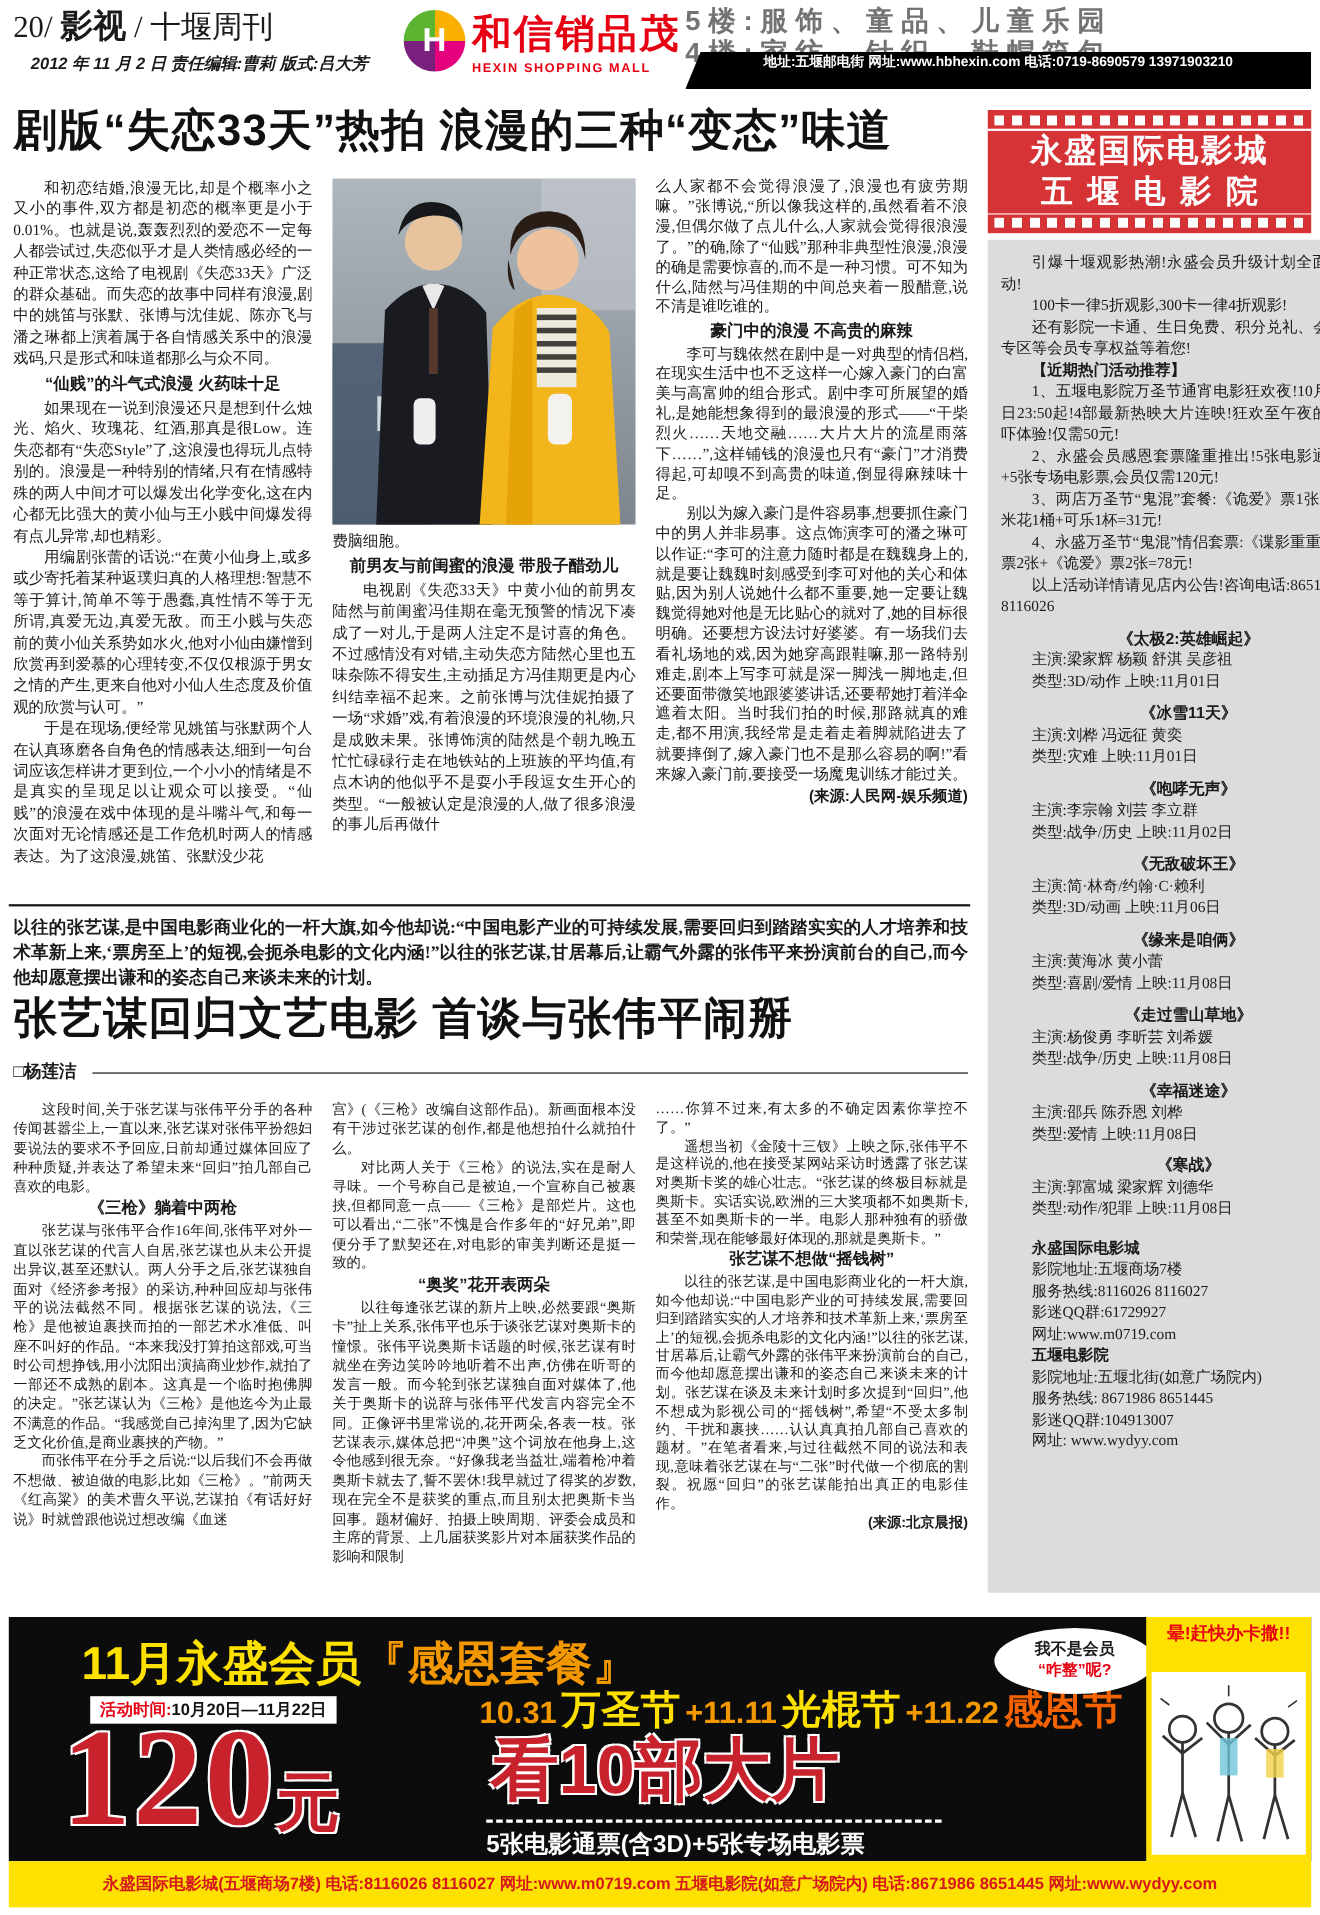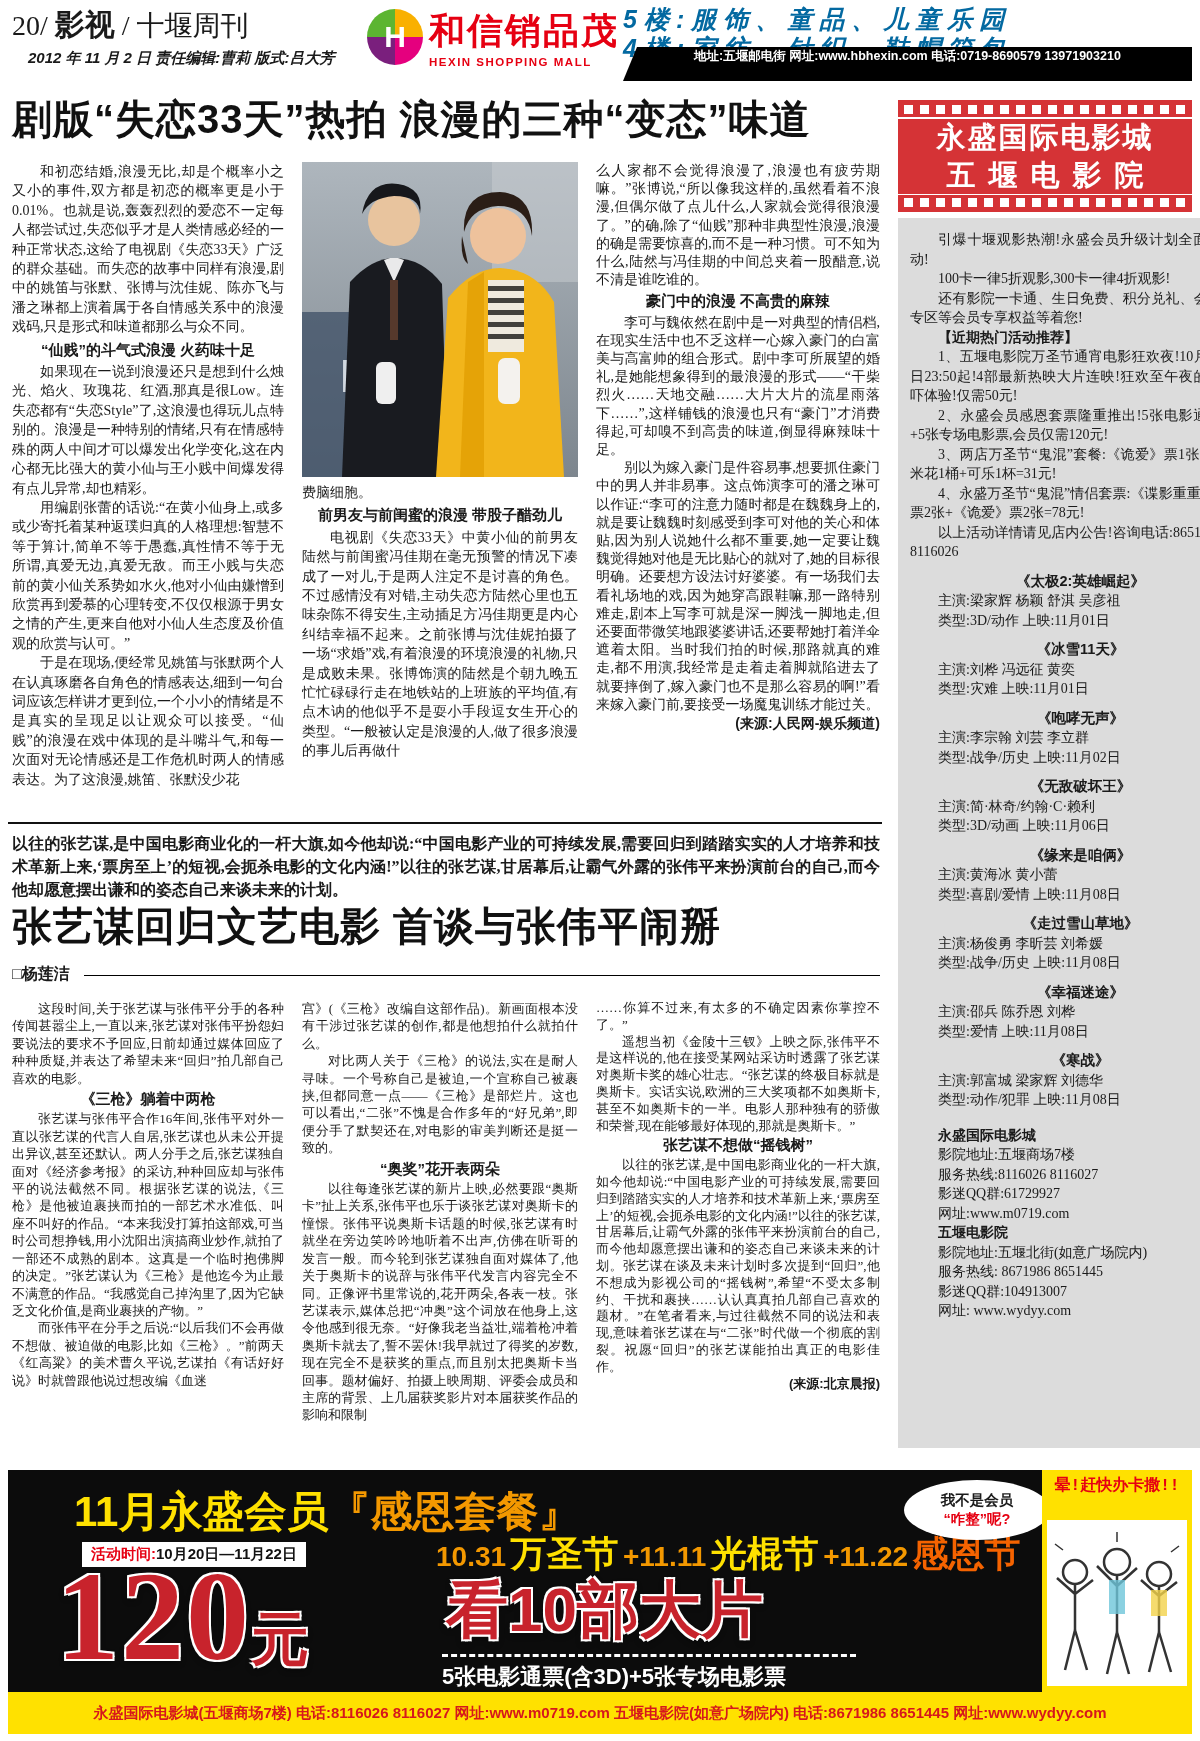--- a/index.html
+++ b/index.html
@@ -14,22 +14,22 @@
                 font-family:"Liberation Sans",sans-serif;white-space:nowrap;margin-left:16px;}
   
   #hexin{left:365px;top:5px;width:827px;height:78px;}
   #hexin-logo{position:absolute;left:2px;top:4px;width:56px;height:56px;border-radius:50%;
       background:conic-gradient(#f9b000 0 25%, #e5007e 25% 50%, #7a1f7d 50% 75%, #5cb531 75% 100%);}
   #hexin-logo .h{position:absolute;left:50%;top:50%;transform:translate(-50%,-50%);
       color:#fff;font-family:"Liberation Sans",sans-serif;font-weight:900;font-size:30px;}
   #hexin-name{position:absolute;left:64px;top:2px;color:#e60012;}
   #hexin-name .cn{font-family:"Liberation Sans",sans-serif;font-weight:900;font-size:36px;letter-spacing:2px;white-space:nowrap;}
   #hexin-name .en{font-family:"Liberation Sans",sans-serif;font-weight:bold;font-size:11.5px;letter-spacing:1.5px;white-space:nowrap;}
-  #hexin-floors{position:absolute;left:258px;top:0;right:0;color:#0369a1;
-      font-family:"Liberation Sans",sans-serif;font-weight:900;font-style:italic;}
+  #hexin-floors{position:absolute;left:258px;top:0;right:0;color:#737373;
+      font-family:"Liberation Sans",sans-serif;font-weight:900;}
   #hexin-floors div{font-size:25px;line-height:29px;letter-spacing:7px;white-space:nowrap;}
   #hexin-info{position:absolute;left:258px;right:0;bottom:2px;height:34px;background:#000000;
       clip-path:polygon(14px 0,100% 0,100% 100%,0 100%);
       color:#fff;font-family:"Liberation Sans",sans-serif;font-weight:bold;font-size:12.5px;
       line-height:18px;text-align:center;white-space:nowrap;}
   
   .headline{font-family:"Liberation Sans",sans-serif;font-weight:900;color:#111;
       font-size:40px;line-height:46px;letter-spacing:1px;white-space:nowrap;}
   .col{position:absolute;text-align:justify;overflow:hidden;}
   .col p{margin:0;text-indent:2em;}
@@ -96,21 +96,21 @@
       font-weight:900;white-space:nowrap;}
   #ad-price .n{font-size:126px;line-height:126px;letter-spacing:2px;}
   #ad-price .u{font-size:58px;}
   #ad-slogan{position:absolute;left:438px;top:108px;font-family:"Liberation Sans",sans-serif;
       font-weight:900;font-size:62px;line-height:64px;white-space:nowrap;}
   #ad-detail{position:absolute;left:434px;top:184px;width:414px;border-top:3px dashed #fff;
       padding-top:5px;color:#fff;font-family:"Liberation Sans",sans-serif;font-weight:bold;
       font-size:22px;white-space:nowrap;}
   #ad-side{position:absolute;right:0;top:0;width:150px;height:100%;background:#ffe100;}
   #ad-note{position:absolute;left:4px;top:6px;width:142px;color:#e60012;text-align:center;
-      font-family:Liberation Mono, monospace;font-weight:900;font-size:16px;line-height:20px;}
+      font-family:Liberation Sans, sans-serif;font-weight:900;font-size:16px;line-height:20px;}
   #ad-cartoon{position:absolute;left:5px;top:50px;width:140px;height:166px;background:#fff;}
   #ad-bubble{position:absolute;left:896px;top:10px;width:146px;height:60px;background:#fff;
       border-radius:50%;text-align:center;font-family:"Liberation Sans",sans-serif;
       font-weight:bold;font-size:14.5px;line-height:19px;padding-top:11px;box-sizing:border-box;}
   #ad-bubble .zz{color:#e60012;}
   
   #footer{left:8px;top:1692px;width:1184px;height:42px;background:#ffe100;
       color:#d6171c;font-family:"Liberation Sans",sans-serif;font-weight:900;
       font-size:15px;line-height:42px;text-align:center;white-space:nowrap;}
 </style>

